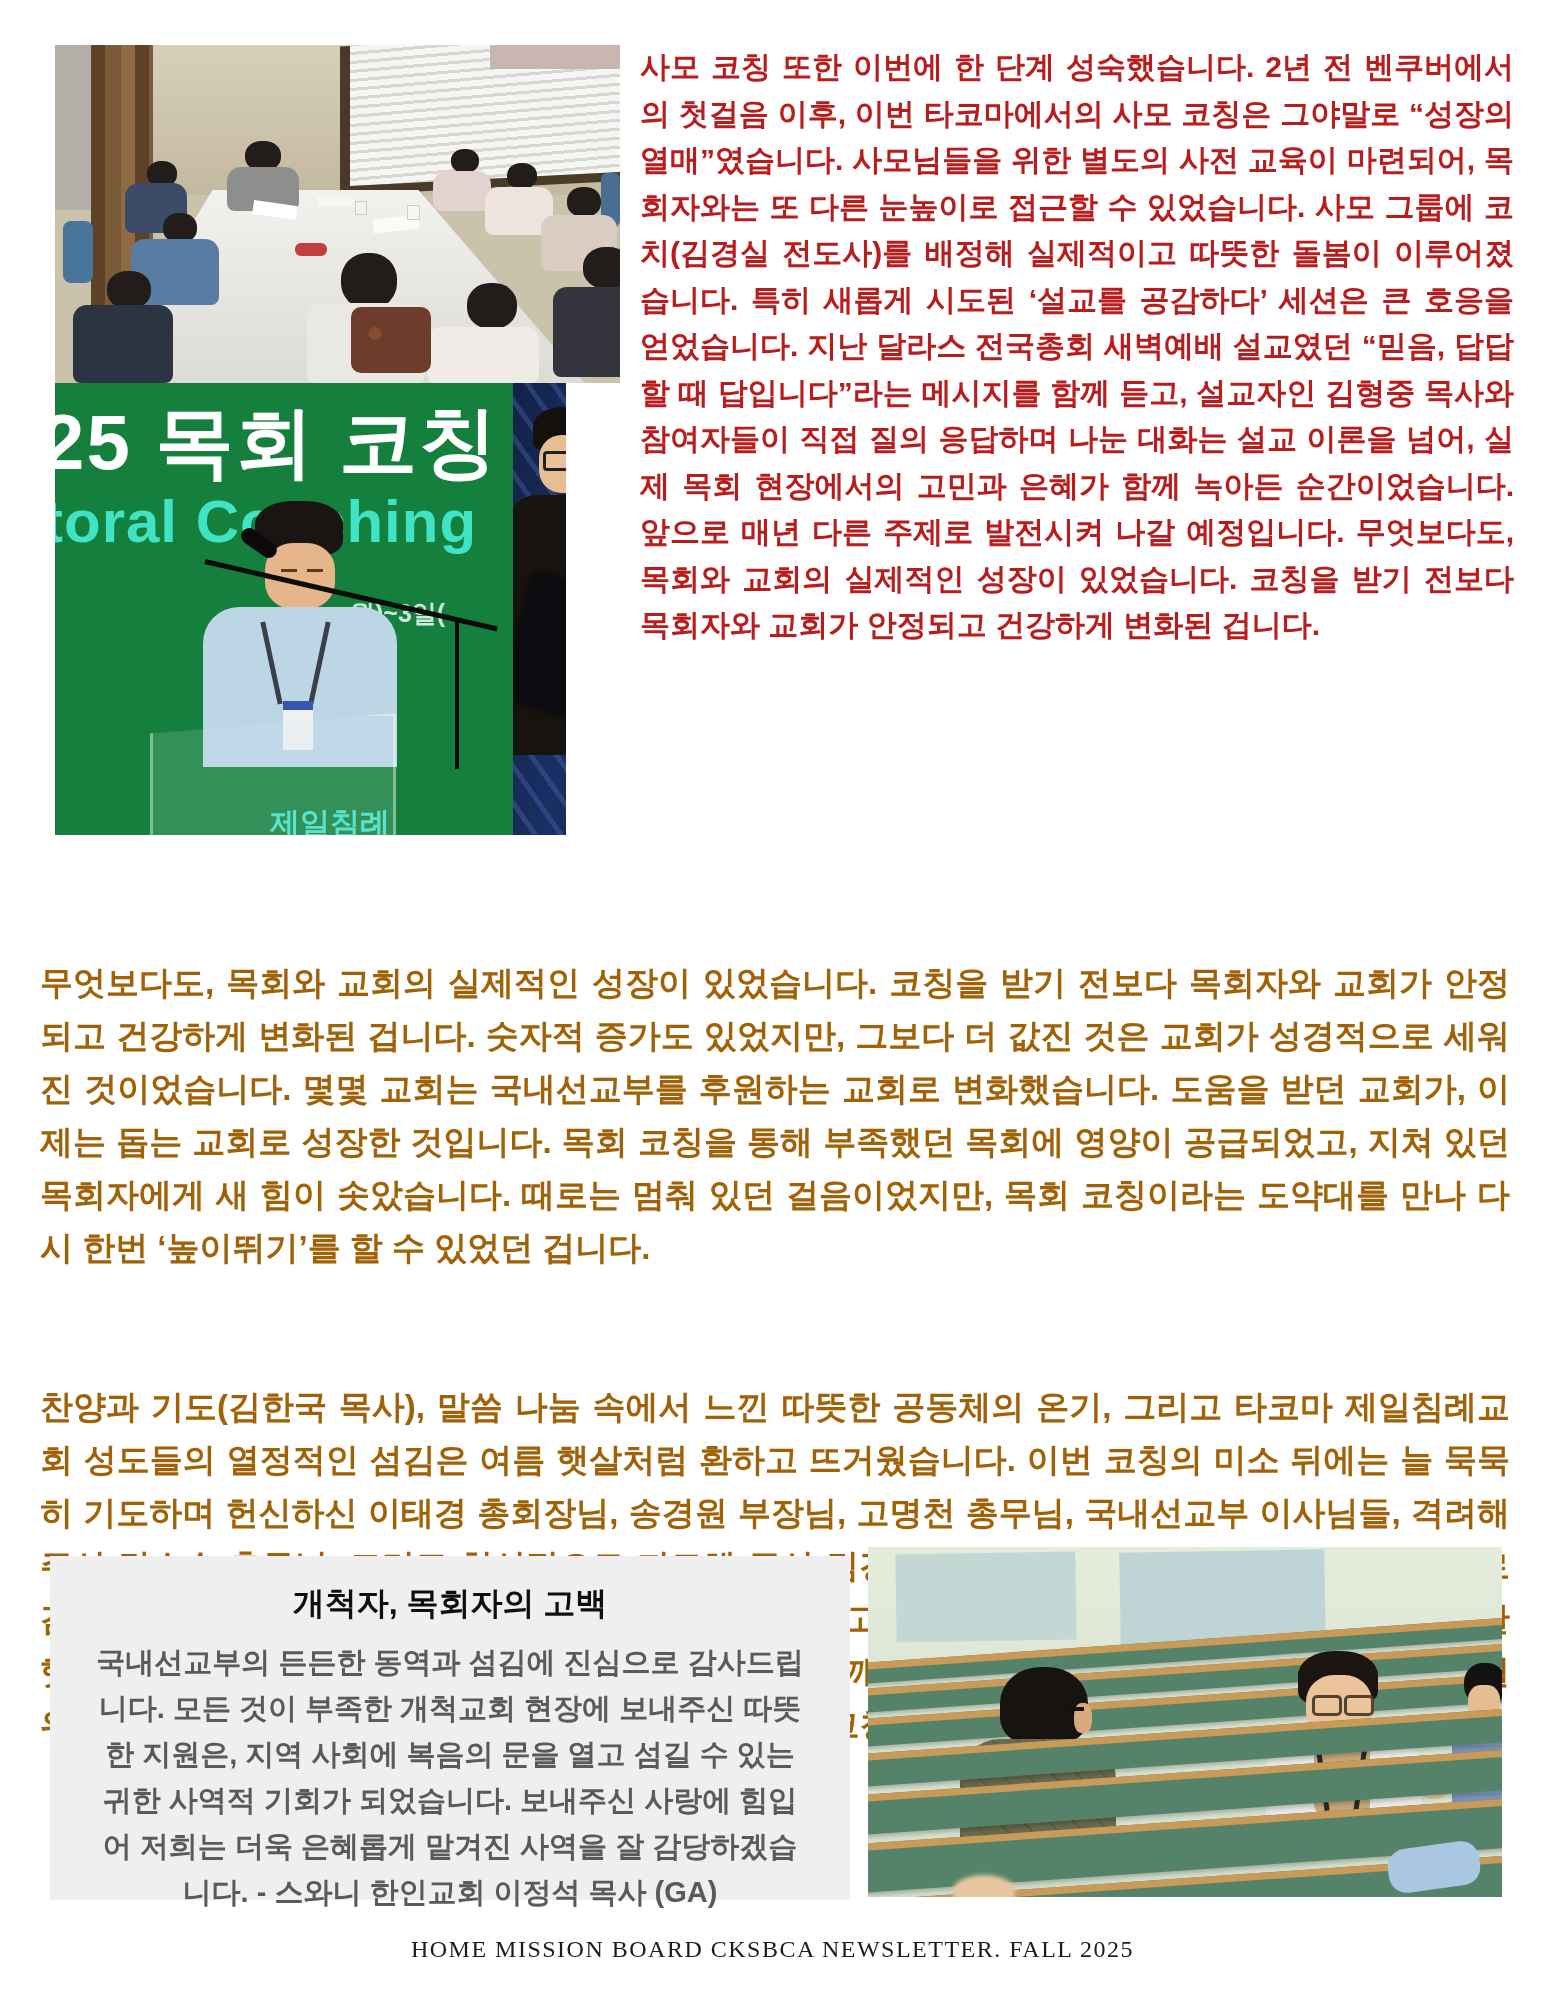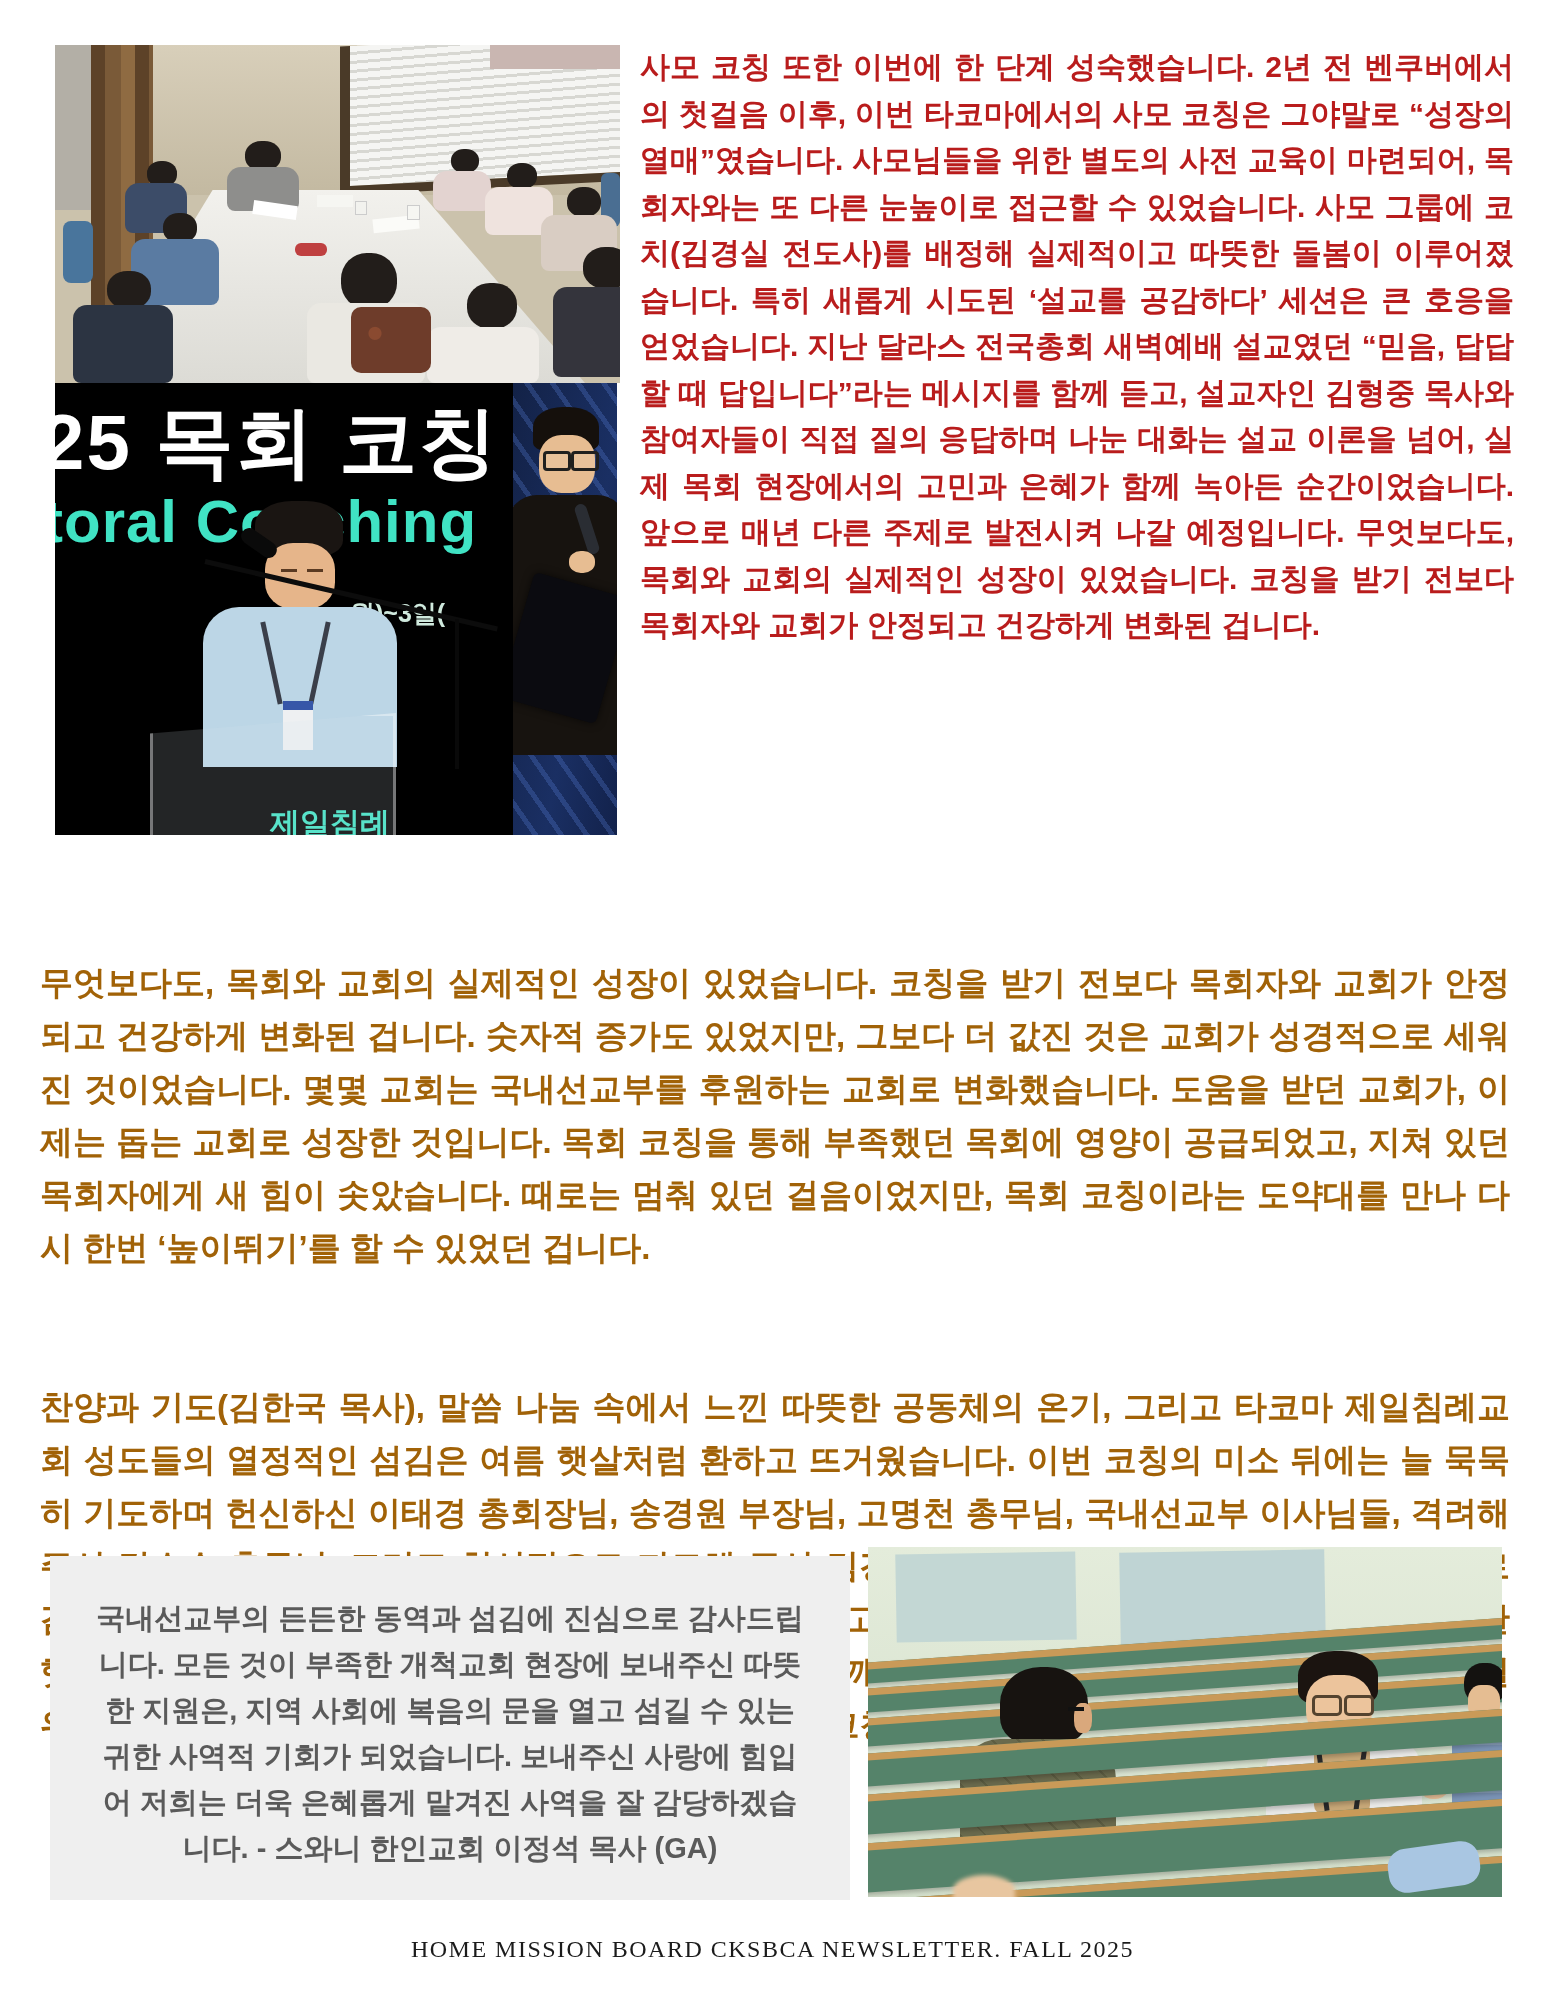--- a/index.html
+++ b/index.html
@@ -23,21 +23,21 @@
           font-family:"Liberation Serif","DejaVu Serif",serif;
           font-size:24px;letter-spacing:1.5px;color:#1b1b1b;}
   
   .photo{overflow:hidden;}
   .photo *{position:absolute;}
   
   .p1{left:55px;top:45px;width:565px;height:338px;background:#cbc2ac;}
   .hair{background:#221d1a;border-radius:46%;}
   .torso{border-radius:14px 14px 8px 8px;}
   
-  .p2{left:55px;top:383px;width:562px;height:452px;background:#000000;}
+  .p2{left:55px;top:383px;width:511px;height:452px;background:#15803d;}
   .p2-headline{left:-14px;top:8px;font-size:78px;font-weight:800;color:#ffffff;
                letter-spacing:2px;white-space:nowrap;}
   .p2-subhead{left:-12px;top:104px;font-size:60px;font-weight:700;color:#40e3c4;
               white-space:nowrap;letter-spacing:1px;}
   .p2-frag-right{left:295px;top:214px;font-size:25px;color:#cfe9dd;font-weight:700;white-space:nowrap;}
   .p2-frag-bottom{left:215px;top:420px;font-size:30px;color:#40e3c4;font-weight:800;white-space:nowrap;}
   
   .p3{left:868px;top:1547px;width:634px;height:350px;background:linear-gradient(#e4ecdb,#d3dfcb);}
   .pew{left:-50px;width:770px;transform:rotate(-4deg);background:#55836a;
        border-top:7px solid #c99a58;box-shadow:0 3px 4px rgba(0,0,0,0.22);}
@@ -151,20 +151,21 @@
   </div>
 
   <div class="abs right-col">사모 코칭 또한 이번에 한 단계 성숙했습니다. 2년 전 벤쿠버에서의 첫걸음 이후, 이번 타코마에서의 사모 코칭은 그야말로 “성장의 열매”였습니다. 사모님들을 위한 별도의 사전 교육이 마련되어, 목회자와는 또 다른 눈높이로 접근할 수 있었습니다. 사모 그룹에 코치(김경실 전도사)를 배정해 실제적이고 따뜻한 돌봄이 이루어졌습니다. 특히 새롭게 시도된 ‘설교를 공감하다’ 세션은 큰 호응을 얻었습니다. 지난 달라스 전국총회 새벽예배 설교였던 “믿음, 답답할 때 답입니다”라는 메시지를 함께 듣고, 설교자인 김형중 목사와 참여자들이 직접 질의 응답하며 나눈 대화는 설교 이론을 넘어, 실제 목회 현장에서의 고민과 은혜가 함께 녹아든 순간이었습니다. 앞으로 매년 다른 주제로 발전시켜 나갈 예정입니다. 무엇보다도, 목회와 교회의 실제적인 성장이 있었습니다. 코칭을 받기 전보다 목회자와 교회가 안정되고 건강하게 변화된 겁니다.</div>
 
   <div class="abs main-text">
     <p class="para">무엇보다도, 목회와 교회의 실제적인 성장이 있었습니다. 코칭을 받기 전보다 목회자와 교회가 안정되고 건강하게 변화된 겁니다. 숫자적 증가도 있었지만, 그보다 더 값진 것은 교회가 성경적으로 세워진 것이었습니다. 몇몇 교회는 국내선교부를 후원하는 교회로 변화했습니다. 도움을 받던 교회가, 이제는 돕는 교회로 성장한 것입니다. 목회 코칭을 통해 부족했던 목회에 영양이 공급되었고, 지쳐 있던 목회자에게 새 힘이 솟았습니다. 때로는 멈춰 있던 걸음이었지만, 목회 코칭이라는 도약대를 만나 다시 한번 ‘높이뛰기’를 할 수 있었던 겁니다.</p>
     <p class="para">찬양과 기도(김한국 목사), 말씀 나눔 속에서 느낀 따뜻한 공동체의 온기, 그리고 타코마 제일침례교회 성도들의 열정적인 섬김은 여름 햇살처럼 환하고 뜨거웠습니다. 이번 코칭의 미소 뒤에는 늘 묵묵히 기도하며 헌신하신 이태경 총회장님, 송경원 부장님, 고명천 총무님, 국내선교부 이사님들, 격려해주신 강승수 총무님, 그리고 헌신적으로 지도해 주신 김경도 목사님의 수고가 있었습니다. 진심으로 감사드립니다.  이제 목회 코칭은 한여름의 태양처럼 밝고 힘차게 웃고 있습니다. 앞으로도 이 따뜻한 햇살 아래, 우리 교단의 목회자들과 교회들이 서로의 어깨동무하며 함께 걸어가길 소망합니다.  그 길 위에, 하나님의 은혜의 햇살이 비치기를 소망합니다. - 코칭 디렉터 김형중 목사</p>
   </div>
 
   <div class="abs confession">
+    <p class="confession-title">개척자, 목회자의 고백</p>
     <p class="confession-body">국내선교부의 든든한 동역과 섬김에 진심으로 감사드립니다. 모든 것이 부족한 개척교회 현장에 보내주신 따뜻한 지원은, 지역 사회에 복음의 문을 열고 섬길 수 있는 귀한 사역적 기회가 되었습니다. 보내주신 사랑에 힘입어 저희는 더욱 은혜롭게 맡겨진 사역을 잘 감당하겠습니다. - 스와니 한인교회 이정석 목사 (GA)</p>
   </div>
 
   <div class="abs photo p3">
     <div style="left:28px;top:6px;width:180px;height:88px;background:#c3d7d4;transform:rotate(-1deg);"></div>
     <div style="left:252px;top:4px;width:205px;height:92px;background:#bfd4d4;transform:rotate(-1deg);"></div>
 
     <div class="pew" style="top:92px;height:14px;"></div>
     <div class="pew" style="top:118px;height:17px;"></div>
     <div class="pew" style="top:148px;height:21px;"></div>

